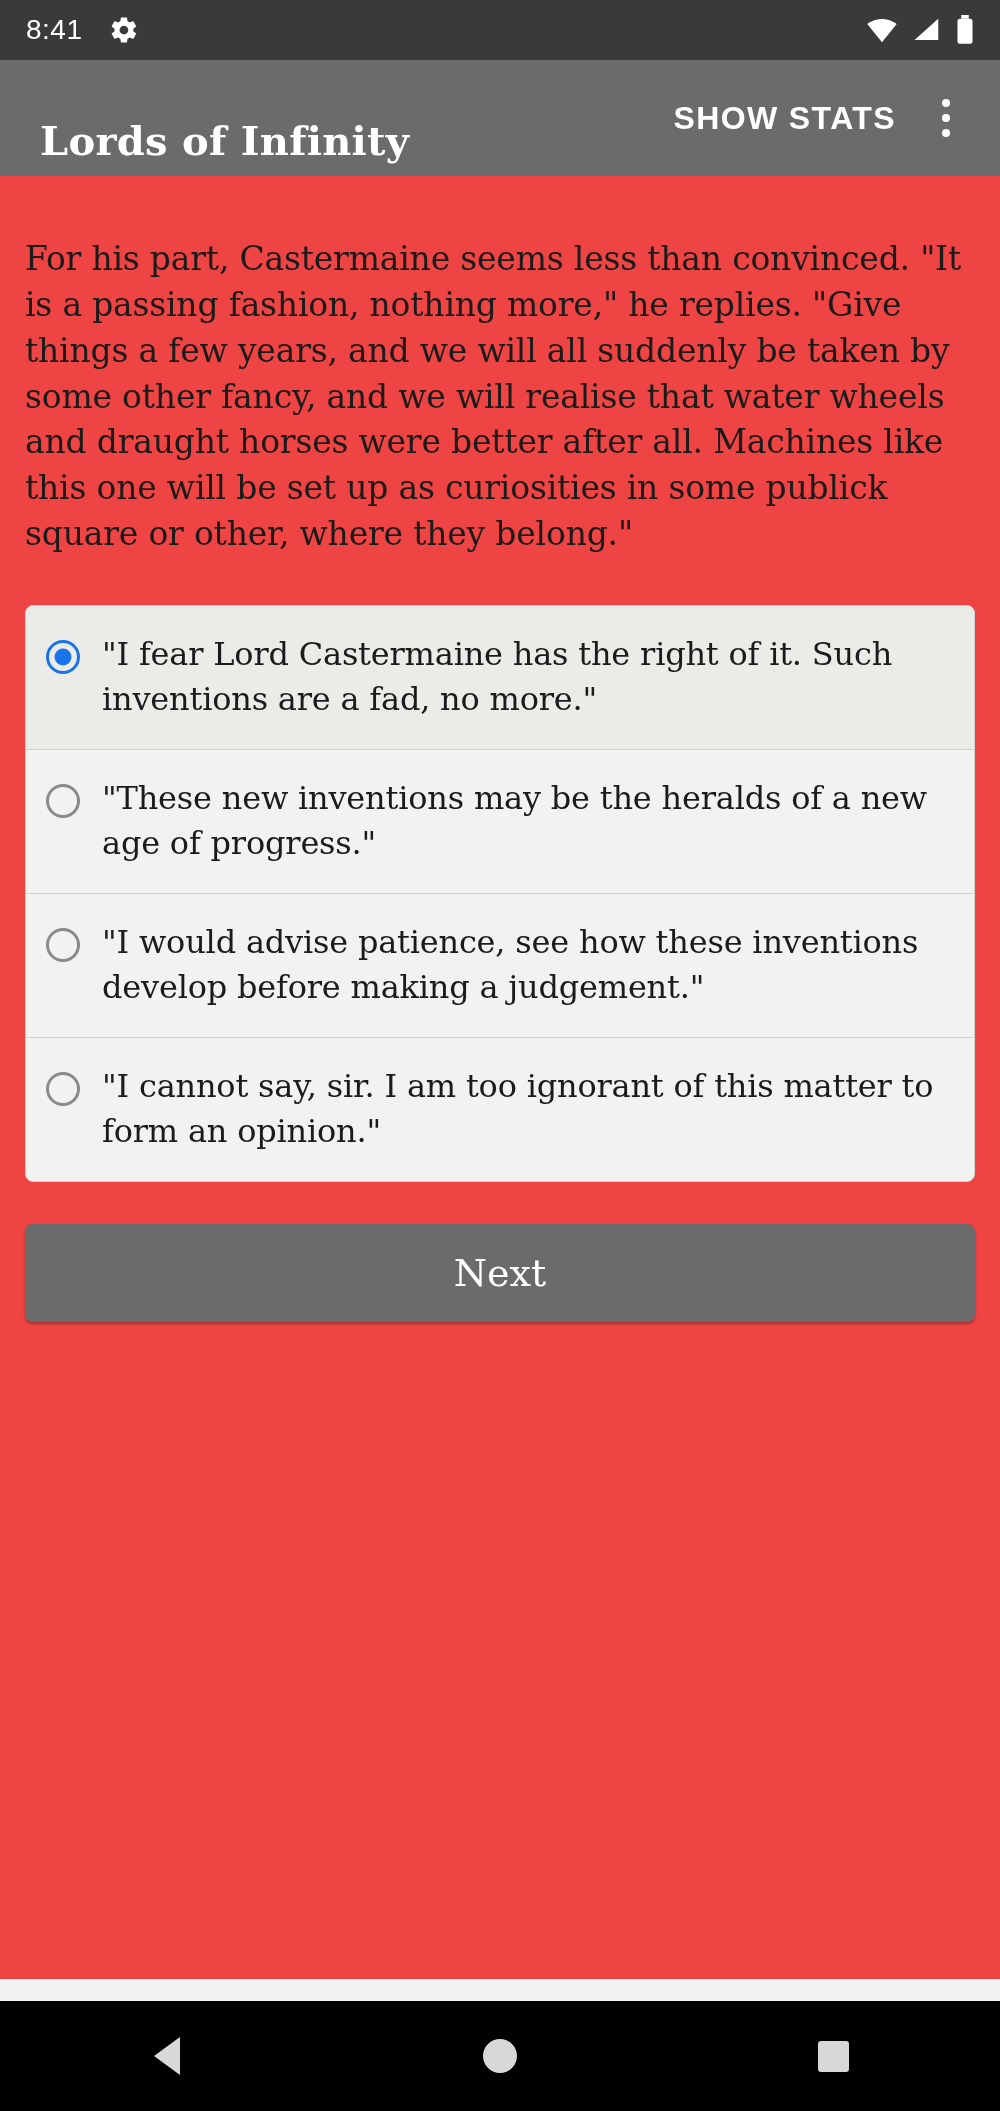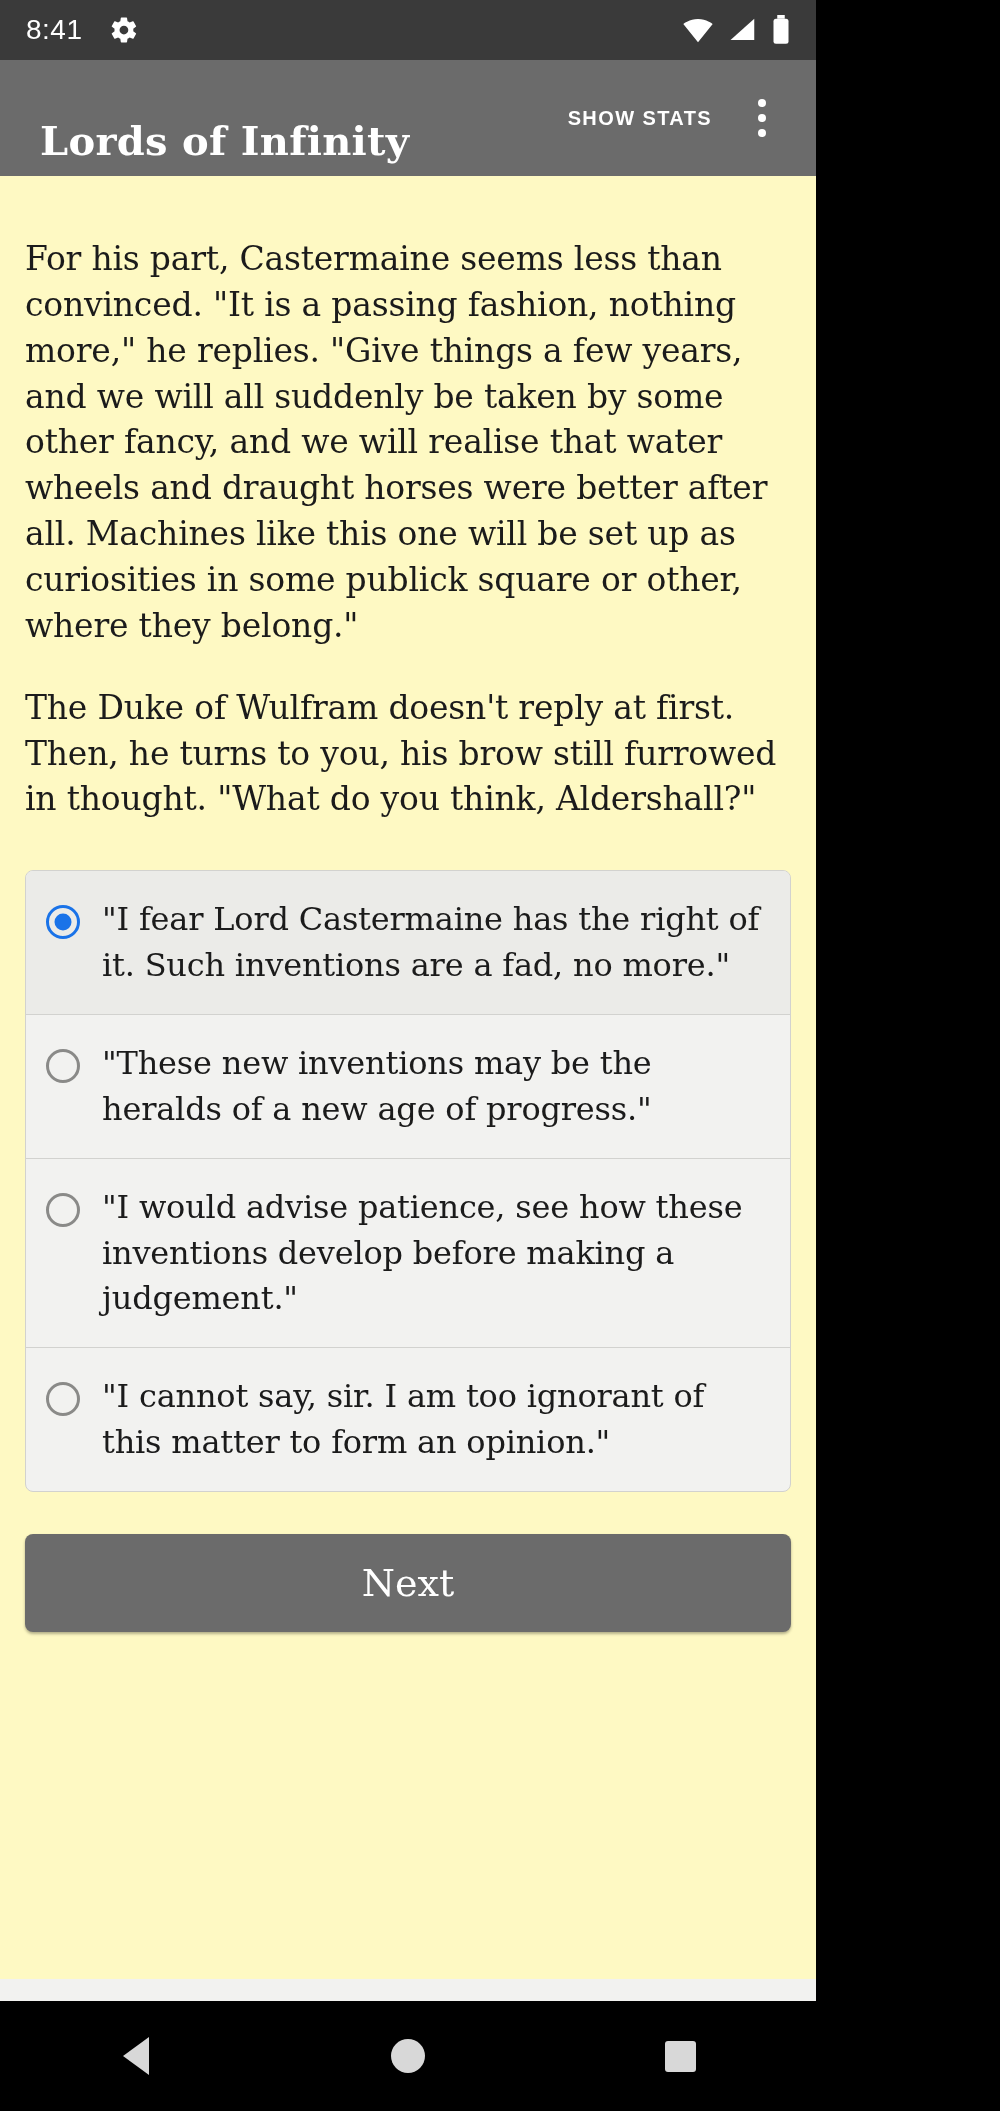--- a/index.html
+++ b/index.html
@@ -7,21 +7,21 @@
     padding: 0;
     background: #000;
   }
   body {
     width: 1000px;
     height: 2111px;
     font-family: "Liberation Sans", sans-serif;
     overflow: hidden;
   }
   .phone {
-    width: 816px;
+    width: 1000px;
     height: 2111px;
     position: relative;
     background: #ffffff;
     display: flex;
     flex-direction: column;
   }
 
   
   .status-bar {
     height: 60px;
@@ -66,21 +66,21 @@
     color: #ffffff;
     font-size: 40px;
     font-family: "DejaVu Serif", serif;
     font-weight: 700;
     letter-spacing: 0.3px;
     flex: 1;
     margin-top: 44px;
   }
   .show-stats {
     color: #ffffff;
-    font-size: 20px;
+    font-size: 32px;
     font-weight: 700;
     letter-spacing: 1.4px;
     padding: 14px 16px;
     cursor: pointer;
   }
   .overflow-menu {
     width: 56px;
     height: 56px;
     display: flex;
     flex-direction: column;
@@ -94,21 +94,21 @@
     width: 8px;
     height: 8px;
     border-radius: 50%;
     background: #ffffff;
     display: block;
   }
 
   
   .content {
     flex: 1 1 auto;
-    background: #fef9c3;
+    background: #ef4444;
     padding: 0 25px;
     box-sizing: border-box;
     overflow: hidden;
   }
   .story {
     padding-top: 60px;
   }
   .story p {
     margin: 0 0 36px 0;
     font-family: "DejaVu Serif", serif;
@@ -276,21 +276,20 @@
       <span></span>
       <span></span>
       <span></span>
     </div>
   </div>
 
   <div class="content">
 
     <div class="story">
       <p>For his part, Castermaine seems less than convinced. "It is a passing fashion, nothing more," he replies. "Give things a few years, and we will all suddenly be taken by some other fancy, and we will realise that water wheels and draught horses were better after all. Machines like this one will be set up as curiosities in some publick square or other, where they belong."</p>
-      <p>The Duke of Wulfram doesn't reply at first. Then, he turns to you, his brow still furrowed in thought. "What do you think, Aldershall?"</p>
     </div>
 
     <div class="choices">
 
       <div class="choice selected">
         <span class="radio checked"></span>
         <span class="choice-label">"I fear Lord Castermaine has the right of it. Such inventions are a fad, no more."</span>
       </div>
 
       <div class="choice">

